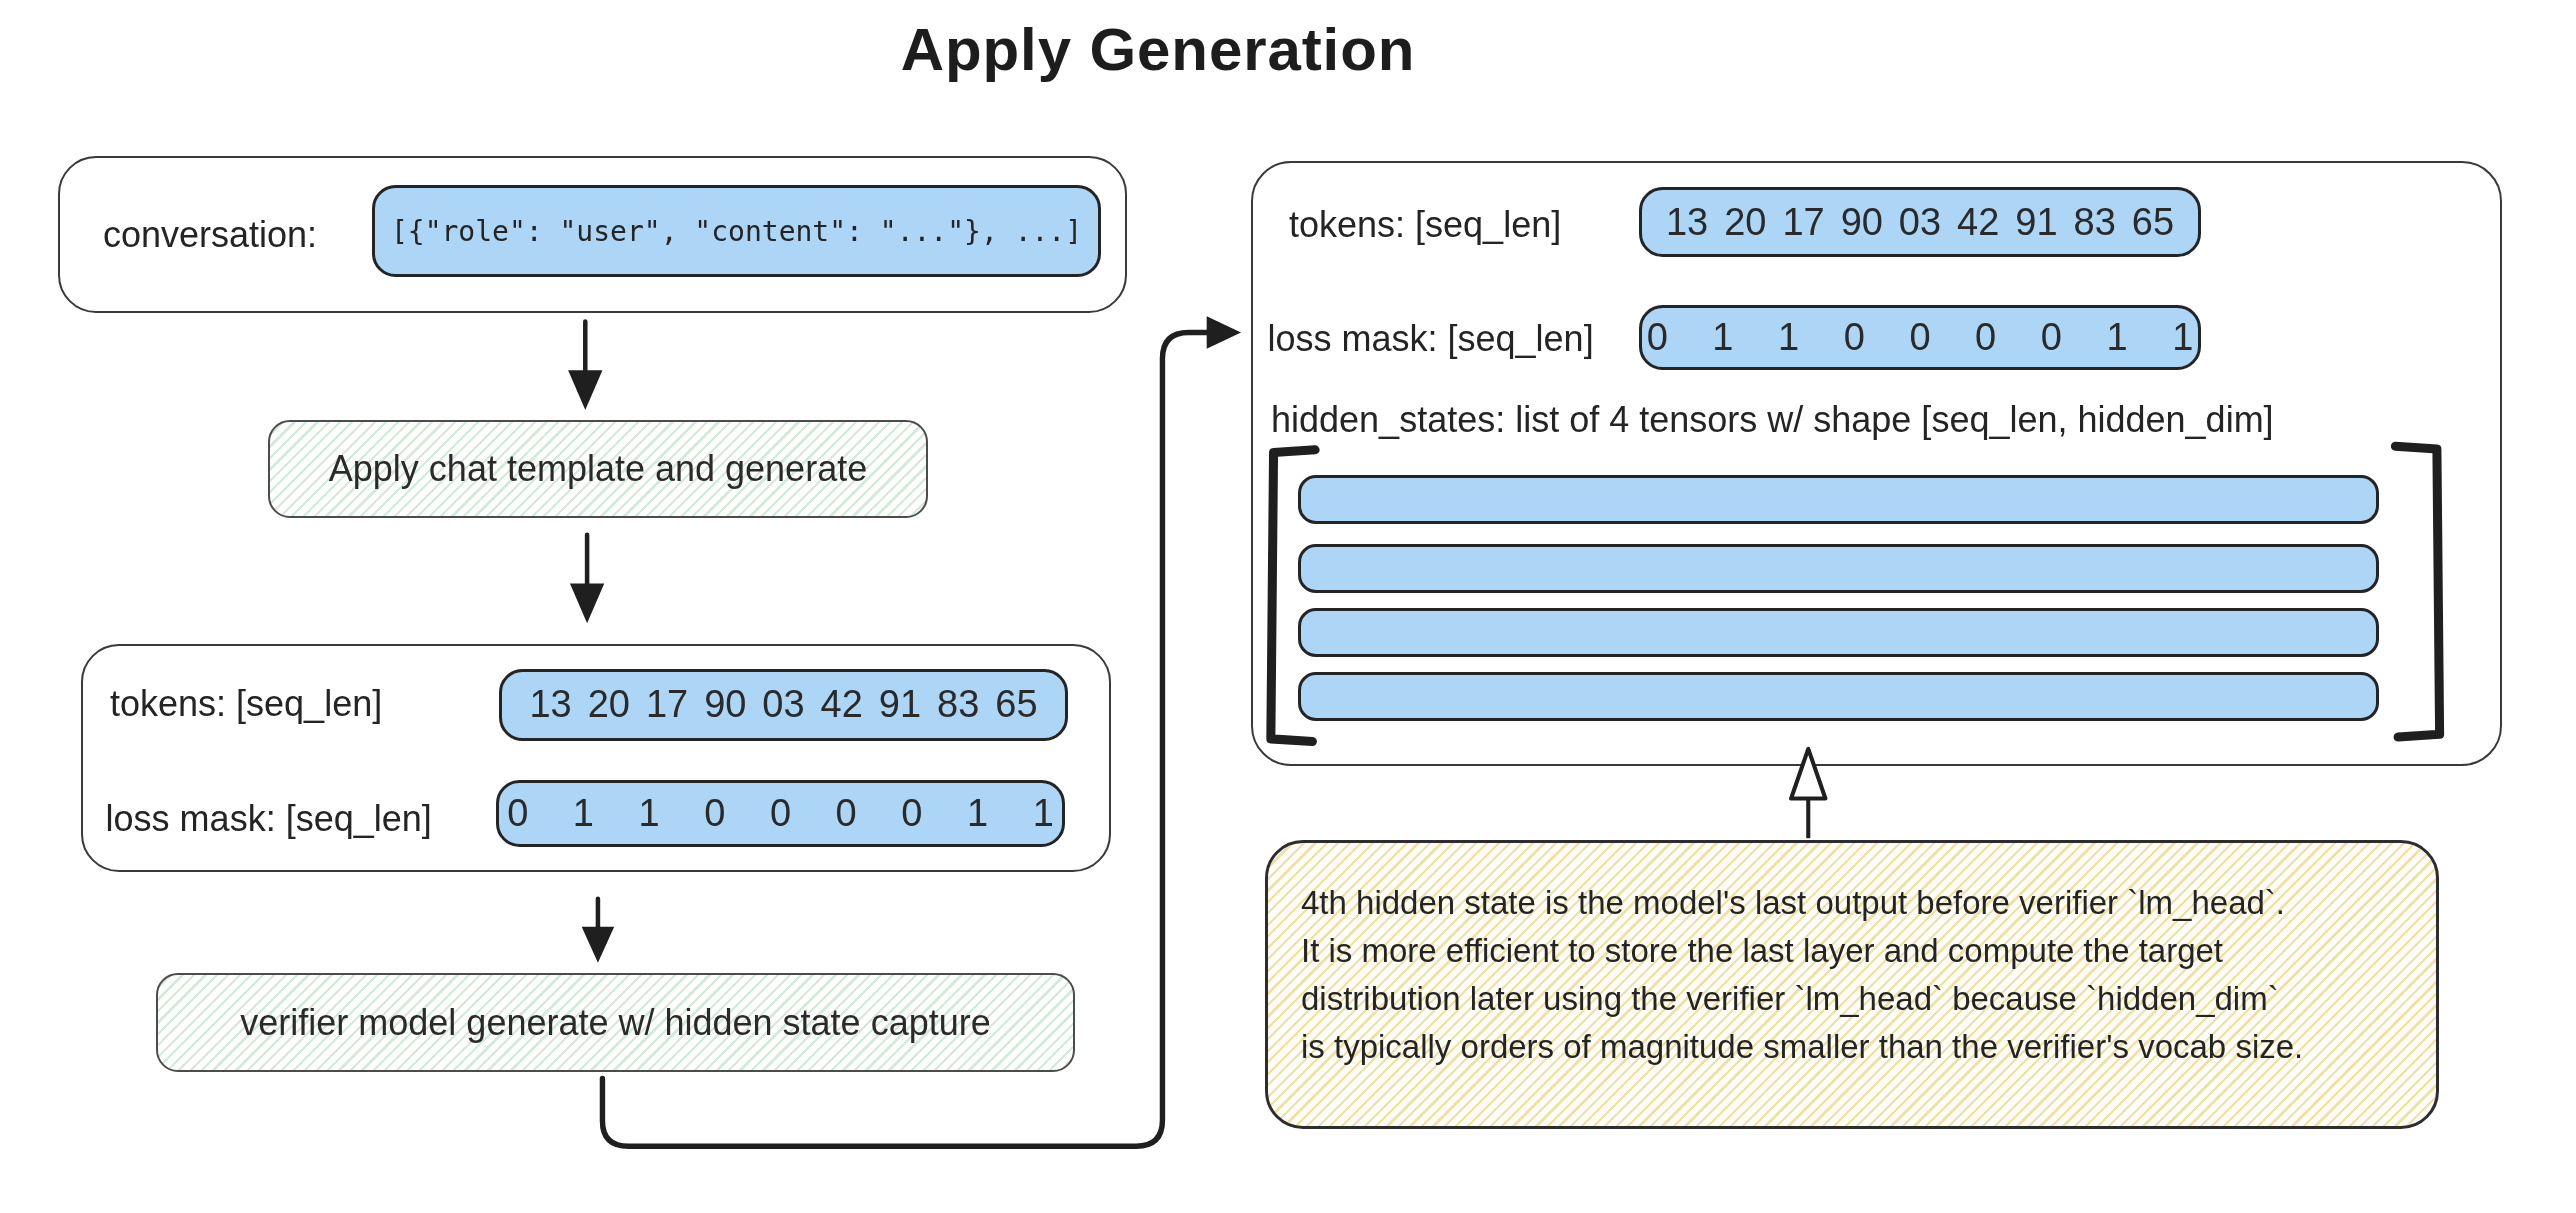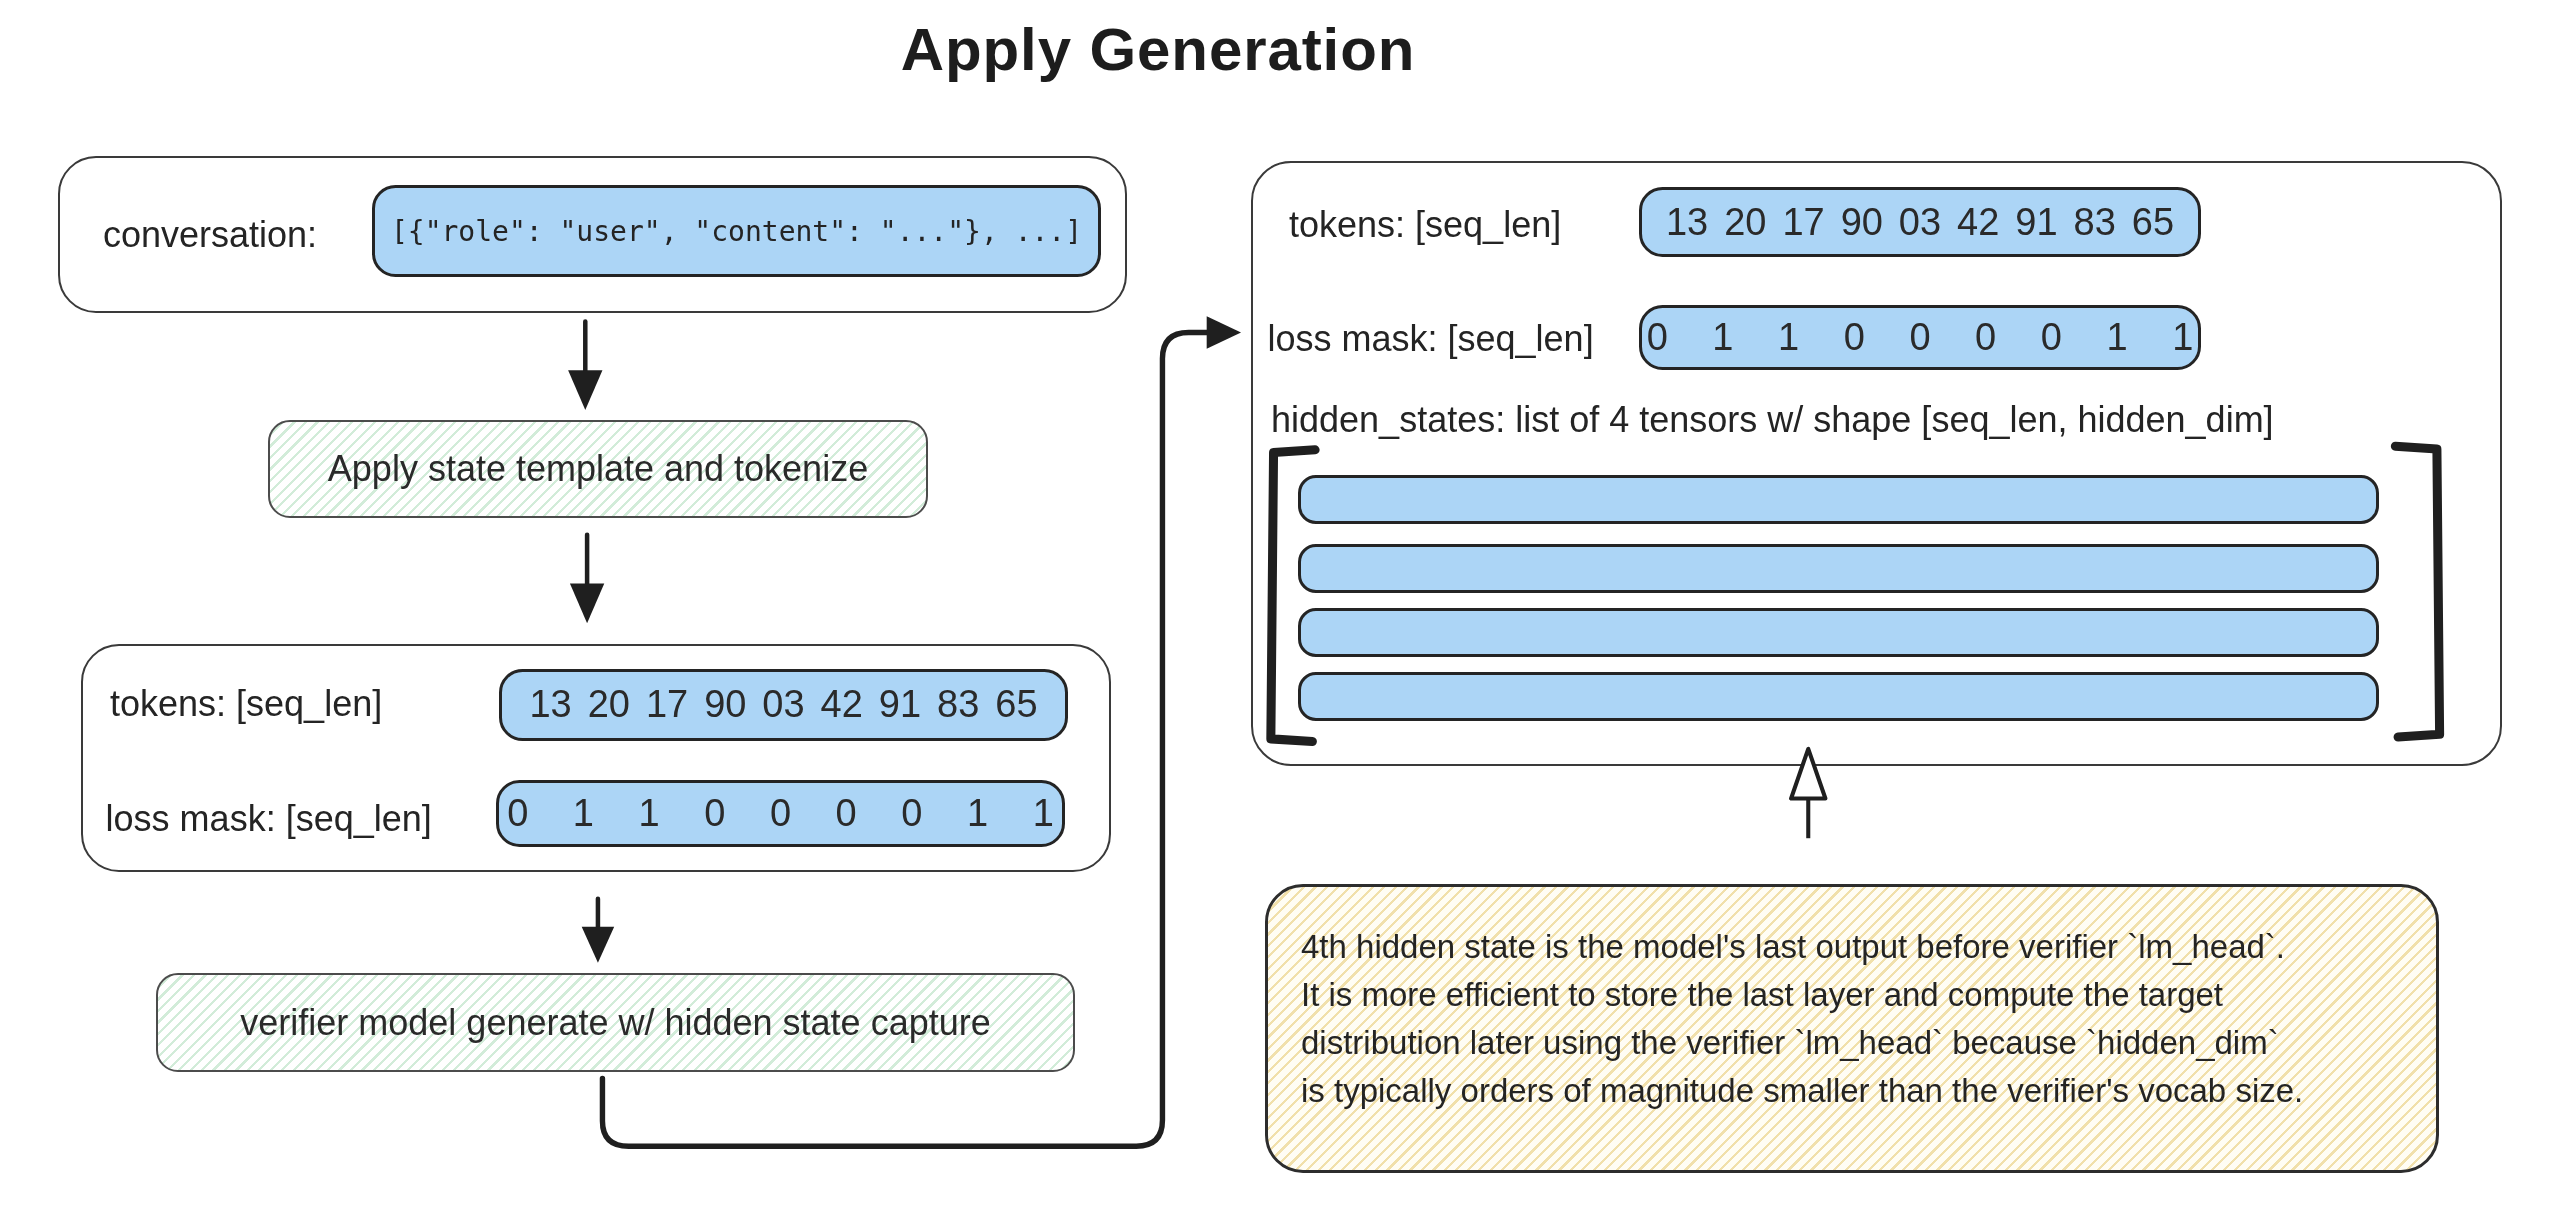--- a/index.html
+++ b/index.html
@@ -76,21 +76,21 @@
     position:absolute;
     left:45px;
     width:1081px;height:49px;
     background:#acd5f6;
     border:3.6px solid #242424;
     border-radius:18px;
     box-sizing:border-box;
   }
   #note-box{
     position:absolute;
-    left:1265px;top:884px;
+    left:1265px;top:840px;
     width:1174px;height:289px;
     border:3.6px solid #2d2d2d;
     border-radius:38px;
     box-sizing:border-box;
     background-color:#fffdf4;
     background-image:repeating-linear-gradient(135deg,#f1e0ab 0px,#f1e0ab 2.3px,transparent 2.3px,transparent 8.1px);
     padding:36px 27px 0 33px;
     font-size:33px;
     line-height:48px;
     color:#242424;
@@ -105,21 +105,21 @@
 
 <div id="canvas">
 
   <div id="title">Apply Generation</div>
 
   <div class="sketch-box" style="left:58px;top:156px;width:1069px;height:157px;">
     <div class="label" style="left:43px;top:50%;transform:translateY(-50%);">conversation:</div>
     <div class="pill pill-mono" style="left:312px;top:27px;width:729px;height:92px;">[{"role": "user", "content": "..."}, ...]</div>
   </div>
 
-  <div class="step-box" style="left:268px;top:420px;width:660px;height:98px;">Apply state template and tokenize</div>
+  <div class="step-box" style="left:268px;top:420px;width:660px;height:98px;">Apply chat template and generate</div>
 
   <div class="sketch-box" style="left:81px;top:644px;width:1030px;height:228px;">
     <div class="label" style="left:27px;top:37px;">tokens: [seq_len]</div>
     <div class="pill pill-nums" style="left:416px;top:22.6px;width:569px;height:72px;">13 20 17 90 03 42 91 83 65</div>
     <div class="label" style="left:22.6px;top:152px;">loss mask: [seq_len]</div>
     <div class="pill pill-nums-wide" style="left:413px;top:134px;width:569px;height:67px;">0 1 1 0 0 0 0 1 1</div>
   </div>
 
   <div class="step-box" style="left:156px;top:973px;width:919px;height:99px;">verifier model generate w/ hidden state capture</div>
 

